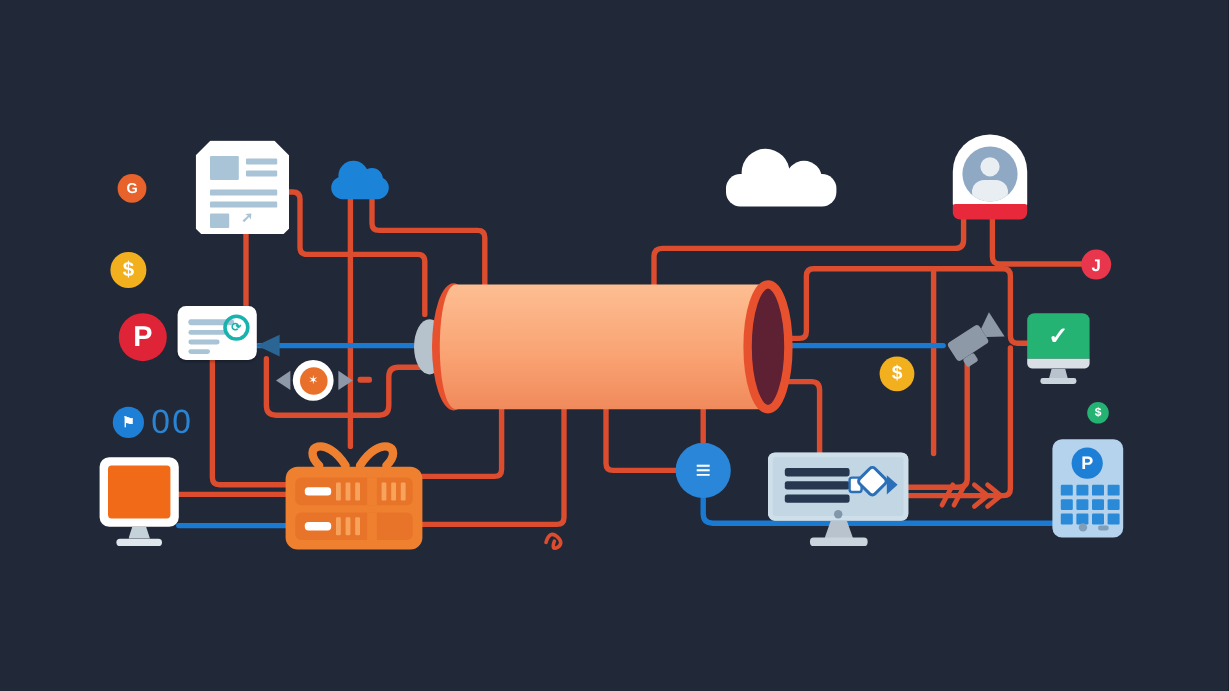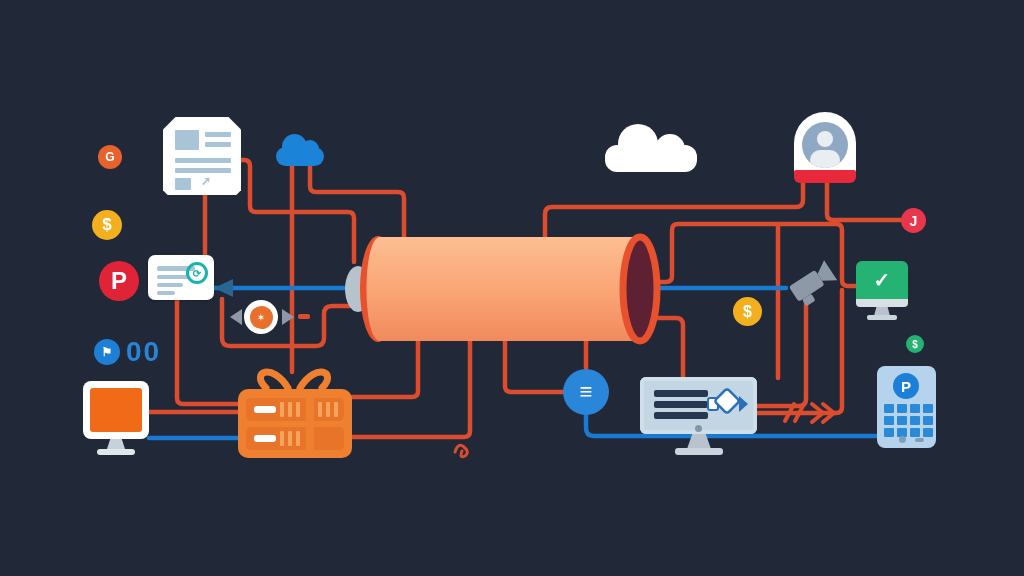--- a/index.html
+++ b/index.html
@@ -8,21 +8,21 @@
   svg.wires{position:absolute;left:0;top:0;}
   .wire-red{stroke:var(--line-red);stroke-width:4.5;fill:none;stroke-linejoin:round;stroke-linecap:round;}
   .wire-blue{stroke:var(--line-blue);stroke-width:4.5;fill:none;stroke-linejoin:round;stroke-linecap:round;}
   .mark-red{stroke:var(--line-red);stroke-width:4;fill:none;stroke-linecap:round;stroke-linejoin:round;}
 
   .badge{border-radius:50%;display:flex;align-items:center;justify-content:center;color:#fff;font-weight:bold;}
   .b-g{left:98px;top:145px;width:24px;height:24px;background:#e8622c;font-size:12px;}
   .b-dollar-left{left:92px;top:210px;width:30px;height:30px;background:var(--gold);font-size:17px;}
   .b-pinterest{left:99px;top:261px;width:40px;height:40px;background:var(--pinterest-red);font-size:24px;}
   .b-counter{left:94px;top:339px;width:26px;height:26px;background:var(--accent-blue);font-size:12px;}
-  .counter-text{left:126px;top:336px;font-size:28px;font-weight:bold;color:#2a84d4;letter-spacing:2px;}
+  .counter-text{left:126px;top:336px;font-size:28px;font-weight:normal;color:#2a84d4;letter-spacing:2px;}
   .b-j{left:901px;top:208px;width:25px;height:25px;background:var(--badge-red);font-size:14px;}
   .b-dollar-mid{left:733px;top:297px;width:29px;height:29px;background:var(--gold);font-size:16px;}
   .b-dollar-green{left:906px;top:335px;width:18px;height:18px;background:var(--green);font-size:10px;}
 
   
   .doc{left:163px;top:117px;width:78px;height:78px;background:#fff;
        clip-path:polygon(16% 0,84% 0,100% 16%,100% 94%,94% 100%,6% 100%,0 94%,0 16%);}
   .doc .blk{position:absolute;background:var(--content-blue);border-radius:1px;}
 
   

